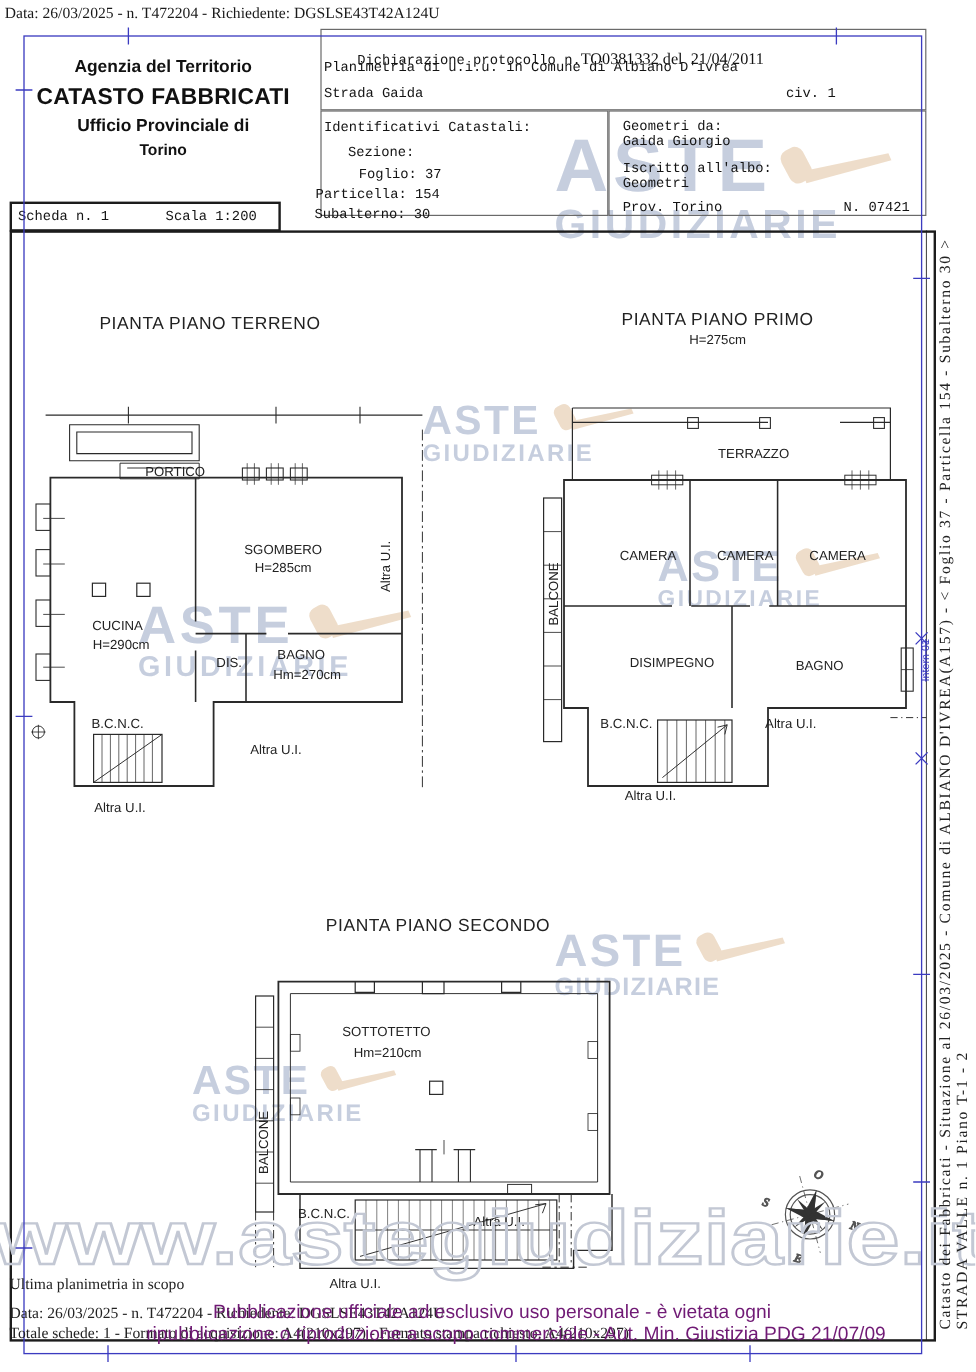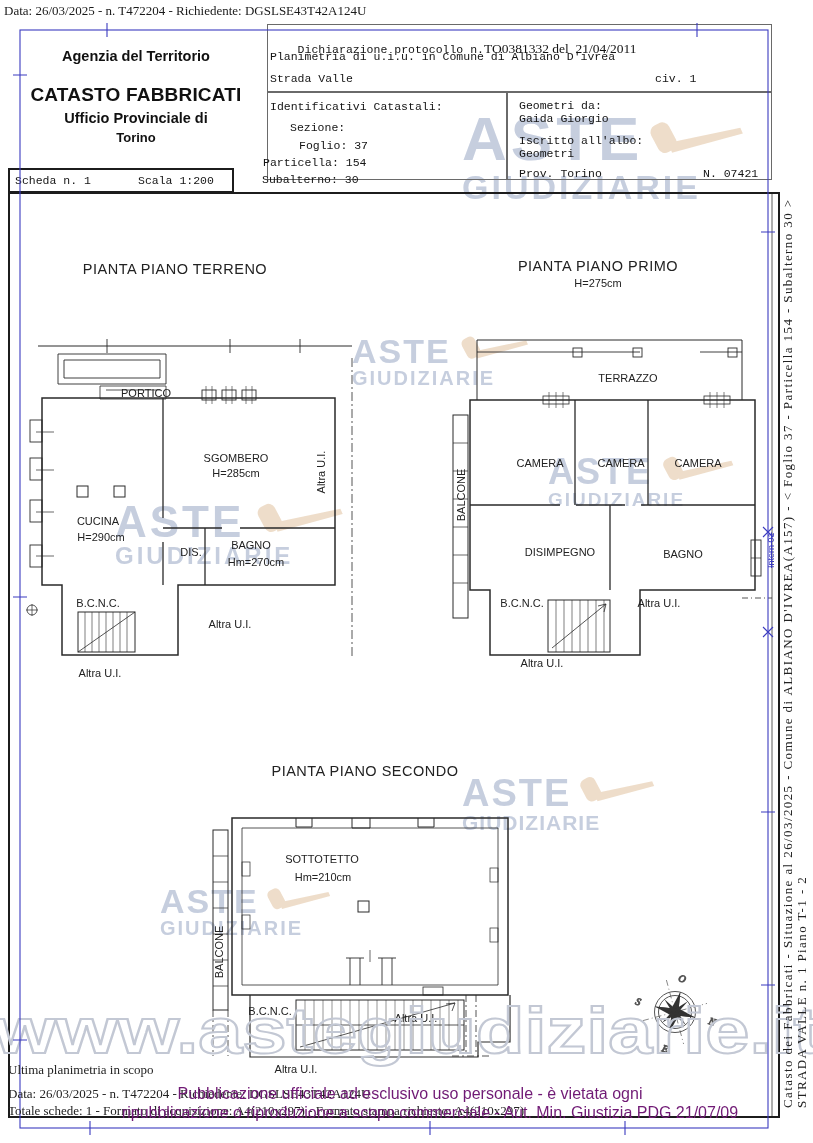--- a/index.html
+++ b/index.html
@@ -7,21 +7,21 @@
         font-family:"Liberation Sans",sans-serif;color:#1a1a1a;}
   .abs{position:absolute;}
   .pre{white-space:pre;}
   .serif{font-family:"Liberation Serif",serif;}
   .mono{font-family:"Liberation Mono",monospace;font-size:11.5px;color:#141414;}
   
   .hbox{position:absolute;border:1px solid #6a6a6a;box-sizing:border-box;background:transparent;}
   .thickbox{position:absolute;border:2px solid #1c1c1c;box-sizing:border-box;}
   
   .agency{position:absolute;left:26px;top:48px;width:220px;text-align:center;font-weight:700;color:#111;}
-  .agency .l1{font-size:14.5px;margin-bottom:20px;}
+  .agency .l1{font-size:14.5px;margin-bottom:7px;}
   .agency .l2{font-size:19px;letter-spacing:.2px;margin-bottom:4px;}
   .agency .l3{font-size:14.5px;margin-bottom:4px;}
   .agency .l4{font-size:13px;}
   
   .wm{position:absolute;color:#b7c1d6;opacity:.78;z-index:1;line-height:1;}
   .wm .wm-row{display:flex;align-items:flex-end;}
   .wm-aste{font-weight:700;}
   .wm-giud{font-weight:700;}
   .gavel{margin-left:4px;opacity:.85;}
   
@@ -263,21 +263,21 @@
   </div>
 
   <div class="hbox" style="left:267px;top:24px;width:505px;height:68px;z-index:4;"></div>
   <div class="hbox" style="left:267px;top:92px;width:240px;height:88px;z-index:4;"></div>
   <div class="hbox" style="left:507px;top:92px;width:265px;height:88px;z-index:4;"></div>
 
   <div class="abs mono pre" style="left:270px;top:28px;z-index:5;">
     <span>Dichiarazione protocollo n.</span><span class="serif pre" style="font-size:13.5px;">TO0381332 del  21/04/2011</span>
   </div>
   <div class="abs mono" style="left:270px;top:50px;z-index:5;">Planimetria di u.i.u. in Comune di Albiano D'ivrea</div>
-  <div class="abs mono" style="left:270px;top:72px;z-index:5;">Strada Valle</div>
+  <div class="abs mono" style="left:270px;top:72px;z-index:5;">Strada Gaida</div>
   <div class="abs mono" style="left:655px;top:72px;z-index:5;">civ. 1</div>
 
   <div class="abs mono" style="left:270px;top:100px;z-index:5;">Identificativi Catastali:</div>
   <div class="abs mono" style="left:290px;top:121px;z-index:5;text-align:center;">Sezione:</div>
   <div class="abs mono" style="left:299px;top:139px;z-index:5;">Foglio: 37</div>
   <div class="abs mono" style="left:263px;top:156px;z-index:5;">Particella: 154</div>
   <div class="abs mono" style="left:262px;top:173px;z-index:5;">Subalterno: 30</div>
 
   <div class="abs mono" style="left:519px;top:99px;z-index:5;">Geometri da:</div>
   <div class="abs mono" style="left:519px;top:112px;z-index:5;">Gaida Giorgio</div>

